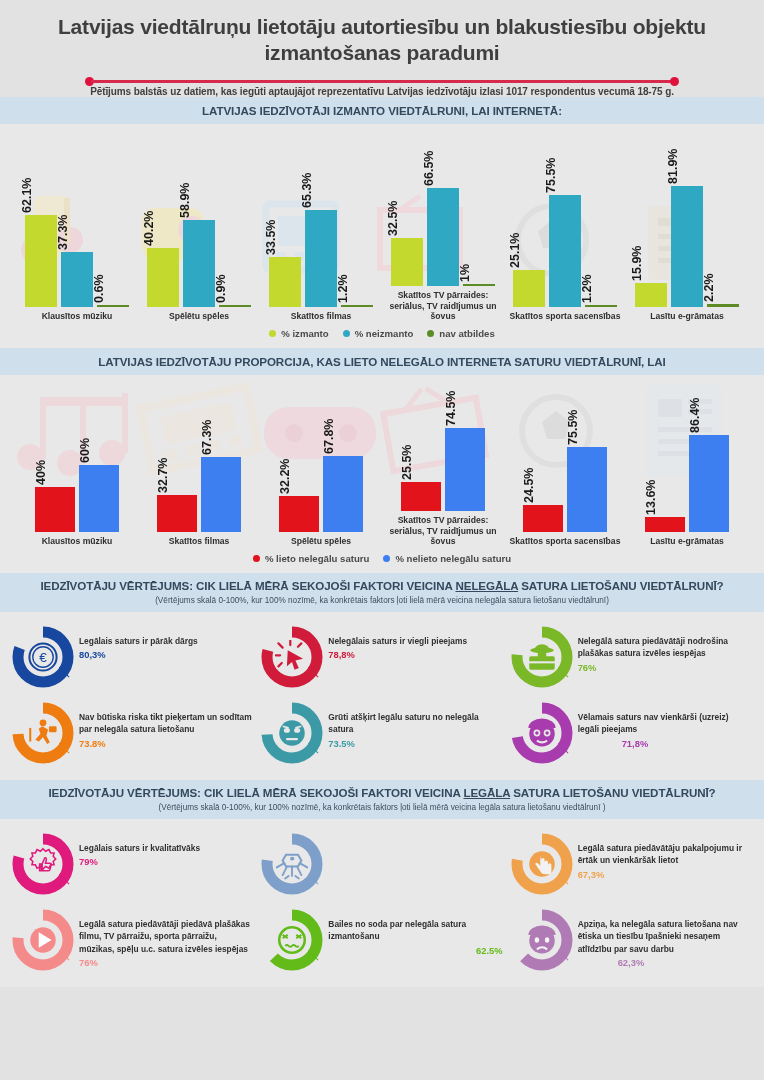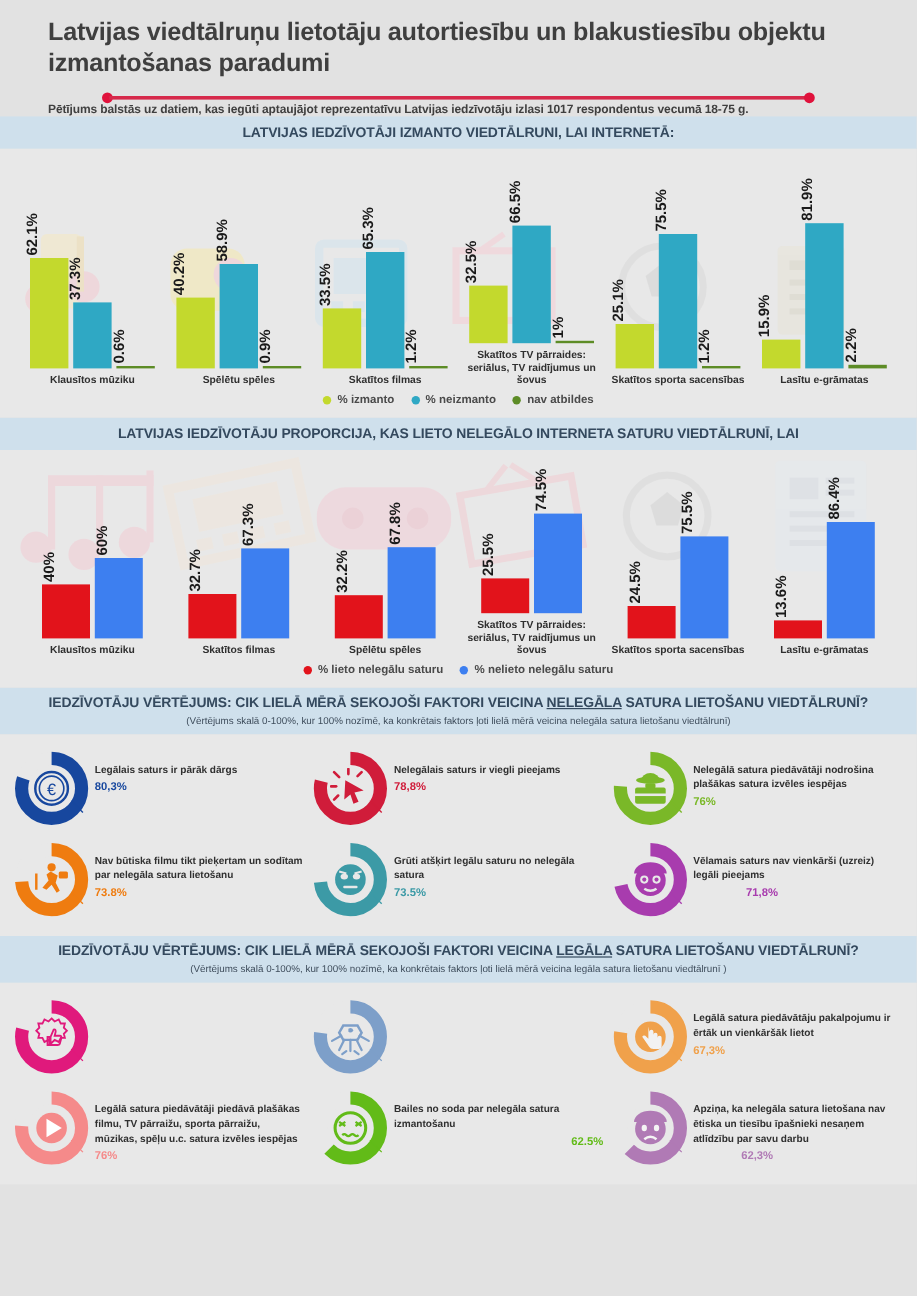--- a/index.html
+++ b/index.html
@@ -6,21 +6,21 @@
   body {
     width: 764px; height: 1080px;
     background: #e2e2e2;
     font-family: "Liberation Sans", "DejaVu Sans", sans-serif;
     color: #3a3a3a;
     overflow: hidden;
     position: relative;
   }
 
   
-  .title-block { padding: 14px 40px 0 40px; text-align:left; }
+  .title-block { padding: 14px 40px 0 40px; text-align:center; }
   .main-title {
     font-size: 21px; font-weight: bold; color: #3f3f3f;
     line-height: 1.22; letter-spacing: -0.2px;
   }
   .rule-wrap { position:relative; margin: 11px 45px 0 45px; height: 10px; }
   .rule-line { position:absolute; top:4px; left:6px; right:6px; height:2.5px; background:#d6294b; }
   .rule-dot { position:absolute; top:1px; width:9px; height:9px; border-radius:50%; background:#e0123c; }
   .rule-dot.l { left:0; }
   .rule-dot.r { right:0; }
   .subtitle { font-size: 10px; font-weight: bold; color:#3f3f3f; margin-top: 0; letter-spacing:-0.1px; }
@@ -536,21 +536,21 @@
               <circle cx="20" cy="8" r="4" fill="#ef7c10"></circle>
               <path d="M19 12 l7 4 -2 7 4 8 -3 2 -5 -8 -5 5 -4 -2 6 -7 -2 -6 z" fill="#ef7c10"></path>
               <rect x="27" y="12" width="9" height="7" rx="1.5" fill="#ef7c10"></rect>
               <line x1="5" y1="14" x2="5" y2="30" stroke="#ef7c10" stroke-width="2.4"></line>
             </svg></span>
           <svg class="leader" viewBox="0 0 12 12">
             <line x1="0" y1="0" x2="11" y2="11" stroke="#ef7c10" stroke-width="1.2"></line>
           </svg>
         </div>
         <div class="donut-text">
-          <div class="donut-label">Nav būtiska filmu tikt pieķertam un sodītam par nelegāla satura lietošanu</div>
+          <div class="donut-label">Nav būtiska riska tikt pieķertam un sodītam par nelegāla satura lietošanu</div>
           <div class="donut-pct" style="color: rgb(239, 124, 16);">73.8%</div>
         </div>
       </div>
       <div class="donut-cell">
         <div class="donut-wrap">
           <svg class="donut-svg" width="62" height="62" viewBox="0 0 62 62">
             <circle cx="31" cy="31" r="25" fill="none" stroke="#e8e8e8" stroke-width="11"></circle>
             <circle cx="31" cy="31" r="25" fill="none" stroke="#3c9aa6" stroke-width="11" stroke-dasharray="115.45 41.63" transform="rotate(-90 31 31)"></circle>
           </svg>
           <span class="donut-icon"><svg viewBox="0 0 40 40">
@@ -608,20 +608,24 @@
             <circle cx="31" cy="31" r="25" fill="none" stroke="#e8e8e8" stroke-width="11"></circle>
             <circle cx="31" cy="31" r="25" fill="none" stroke="#e0197c" stroke-width="11" stroke-dasharray="124.09 32.99" transform="rotate(-90 31 31)"></circle>
           </svg>
           <span class="donut-icon"><svg viewBox="0 0 40 40">
               <path d="M20 2 l3 3 4-2 2 4 4 0 -1 4 3 3 -3 3 1 4 -4 0 -2 4 -4 -2 -3 3 -3 -3 -4 2 -2 -4 -4 0 1 -4 -3 -3 3 -3 -1 -4 4 0 2 -4 4 2 z" fill="none" stroke="#e0197c" stroke-width="1.8"></path>
               <path d="M16 20 v8 h2 v-8 z M19 20 l3 -7 q2 -1 2 2 l-1 4 h5 q2 0 1.6 2 l-1.6 6 q-.4 1 -2 1 h-7 z" fill="none" stroke="#e0197c" stroke-width="1.8"></path>
             </svg></span>
           <svg class="leader" viewBox="0 0 12 12">
             <line x1="0" y1="0" x2="11" y2="11" stroke="#e0197c" stroke-width="1.2"></line>
           </svg>
+        </div>
+        <div class="donut-text">
+          <div class="donut-label">Legālais saturs ir kvalitatīvāks</div>
+          <div class="donut-pct" style="color: rgb(224, 25, 124);">79%</div>
         </div>
       </div>
       <div class="donut-cell">
         <div class="donut-wrap">
           <svg class="donut-svg" width="62" height="62" viewBox="0 0 62 62">
             <circle cx="31" cy="31" r="25" fill="none" stroke="#e8e8e8" stroke-width="11"></circle>
             <circle cx="31" cy="31" r="25" fill="none" stroke="#7d9fc9" stroke-width="11" stroke-dasharray="120.95 36.13" transform="rotate(-90 31 31)"></circle>
           </svg>
           <span class="donut-icon"><svg viewBox="0 0 40 40">
               <path d="M13 9 h14 l4 7 -4 7 h-14 l-4 -7 z" fill="none" stroke="#7d9fc9" stroke-width="2.4"></path>

